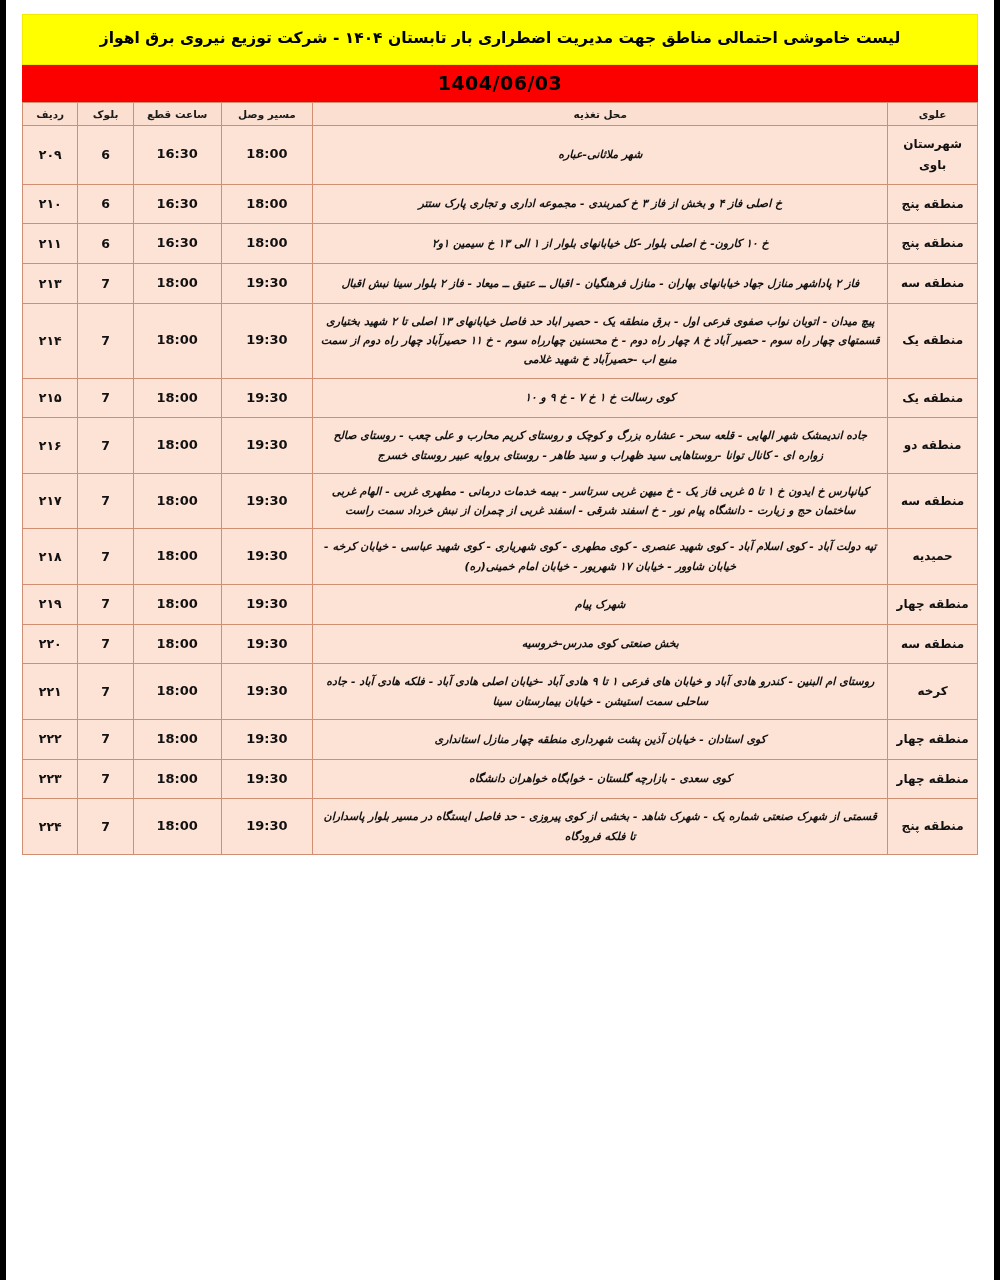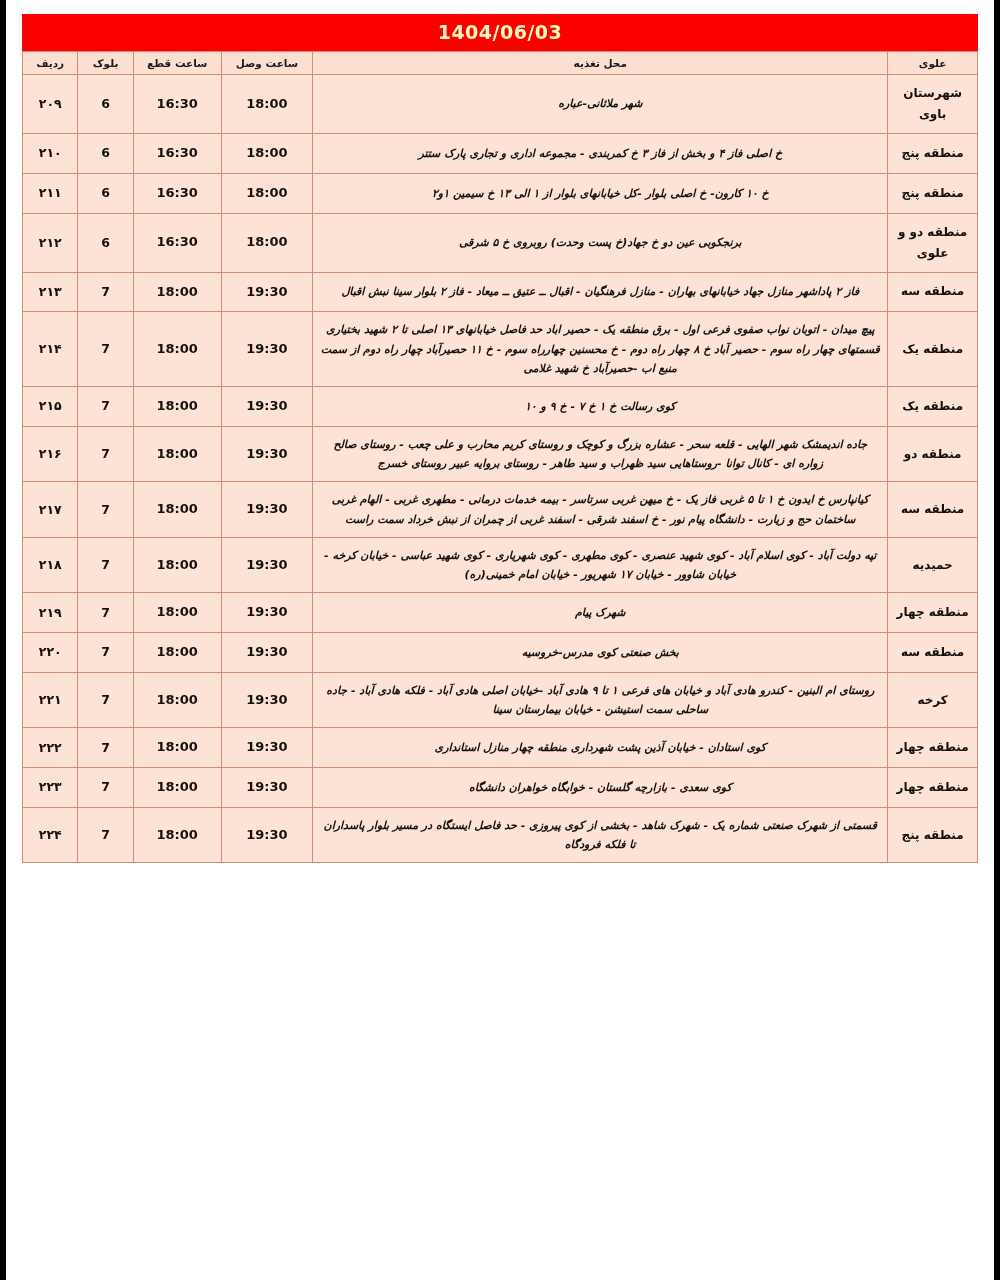--- a/index.html
+++ b/index.html
@@ -24,21 +24,21 @@
     color: #000;
     text-align: center;
     font-size: 15.5px;
     font-weight: bold;
     padding: 13px 8px 14px 8px;
     line-height: 1.4;
     border: 1px solid #f2e800;
   }
   .date-banner {
     background: #fc0000;
-    color: #fef9c3;
+    color: #000000;
     text-align: center;
     font-size: 19px;
     font-weight: bold;
     padding: 7px 8px 8px 8px;
     letter-spacing: 0.5px;
     direction: ltr;
   }
   table.sched {
     width: 100%;
     border-collapse: collapse;
@@ -103,37 +103,38 @@
   .edge-right { right: 0; }
 </style>
 </head>
 <body>
 
 <div class="edge-left"></div>
 <div class="edge-right"></div>
 
 <div class="page">
 
+  <div class="title-banner">لیست خاموشی احتمالی مناطق جهت مدیریت اضطراری بار تابستان ۱۴۰۴ - شرکت توزیع نیروی برق اهواز</div>
 
   <div class="date-banner">1404/06/03</div>
 
   <table class="sched">
     <colgroup>
       <col class="c-region">
       <col class="c-feed">
       <col class="c-on">
       <col class="c-off">
       <col class="c-block">
       <col class="c-row">
     </colgroup>
     <thead>
       <tr>
         <th>علوی</th>
         <th>محل تغذیه</th>
-        <th>ساعت وصل</th>
+        <th>مسیر وصل</th>
         <th>ساعت قطع</th>
         <th>بلوک</th>
         <th>ردیف</th>
       </tr>
     </thead>
     <tbody>
         <tr>
           <td class="region">شهرستان باوی</td>
           <td class="feed">شهر ملاثانی-عباره</td>
           <td class="time">18:00</td>
@@ -151,28 +152,20 @@
         </tr>
         <tr>
           <td class="region">منطقه پنج</td>
           <td class="feed">خ ۱۰ کارون- خ اصلی بلوار -کل خیابانهای بلوار از ۱ الی ۱۳ خ سیمین ۱و۲</td>
           <td class="time">18:00</td>
           <td class="time">16:30</td>
           <td class="block">6</td>
           <td class="row-no">۲۱۱</td>
         </tr>
         <tr>
-          <td class="region">منطقه دو و علوی</td>
-          <td class="feed">برنجکوبی عین دو خ جهاد(خ پست وحدت) روبروی خ ۵ شرقی</td>
-          <td class="time">18:00</td>
-          <td class="time">16:30</td>
-          <td class="block">6</td>
-          <td class="row-no">۲۱۲</td>
-        </tr>
-        <tr>
           <td class="region">منطقه سه</td>
           <td class="feed">فاز ۲ پاداشهر منازل جهاد خیابانهای بهاران - منازل فرهنگیان -  اقبال ــ عتیق ــ میعاد - فاز ۲ بلوار سینا نبش اقبال</td>
           <td class="time">19:30</td>
           <td class="time">18:00</td>
           <td class="block">7</td>
           <td class="row-no">۲۱۳</td>
         </tr>
         <tr>
           <td class="region">منطقه یک</td>
           <td class="feed">پیچ میدان - اتوبان نواب صفوی فرعی اول - برق منطقه یک - حصیر اباد حد فاصل خیابانهای ۱۳ اصلی تا ۲ شهید بختیاری قسمتهای چهار راه سوم - حصیر آباد خ ۸ چهار راه دوم - خ محسنین چهارراه سوم - خ ۱۱ حصیرآباد چهار راه دوم از سمت منبع اب -حصیرآباد خ شهید غلامی</td>

